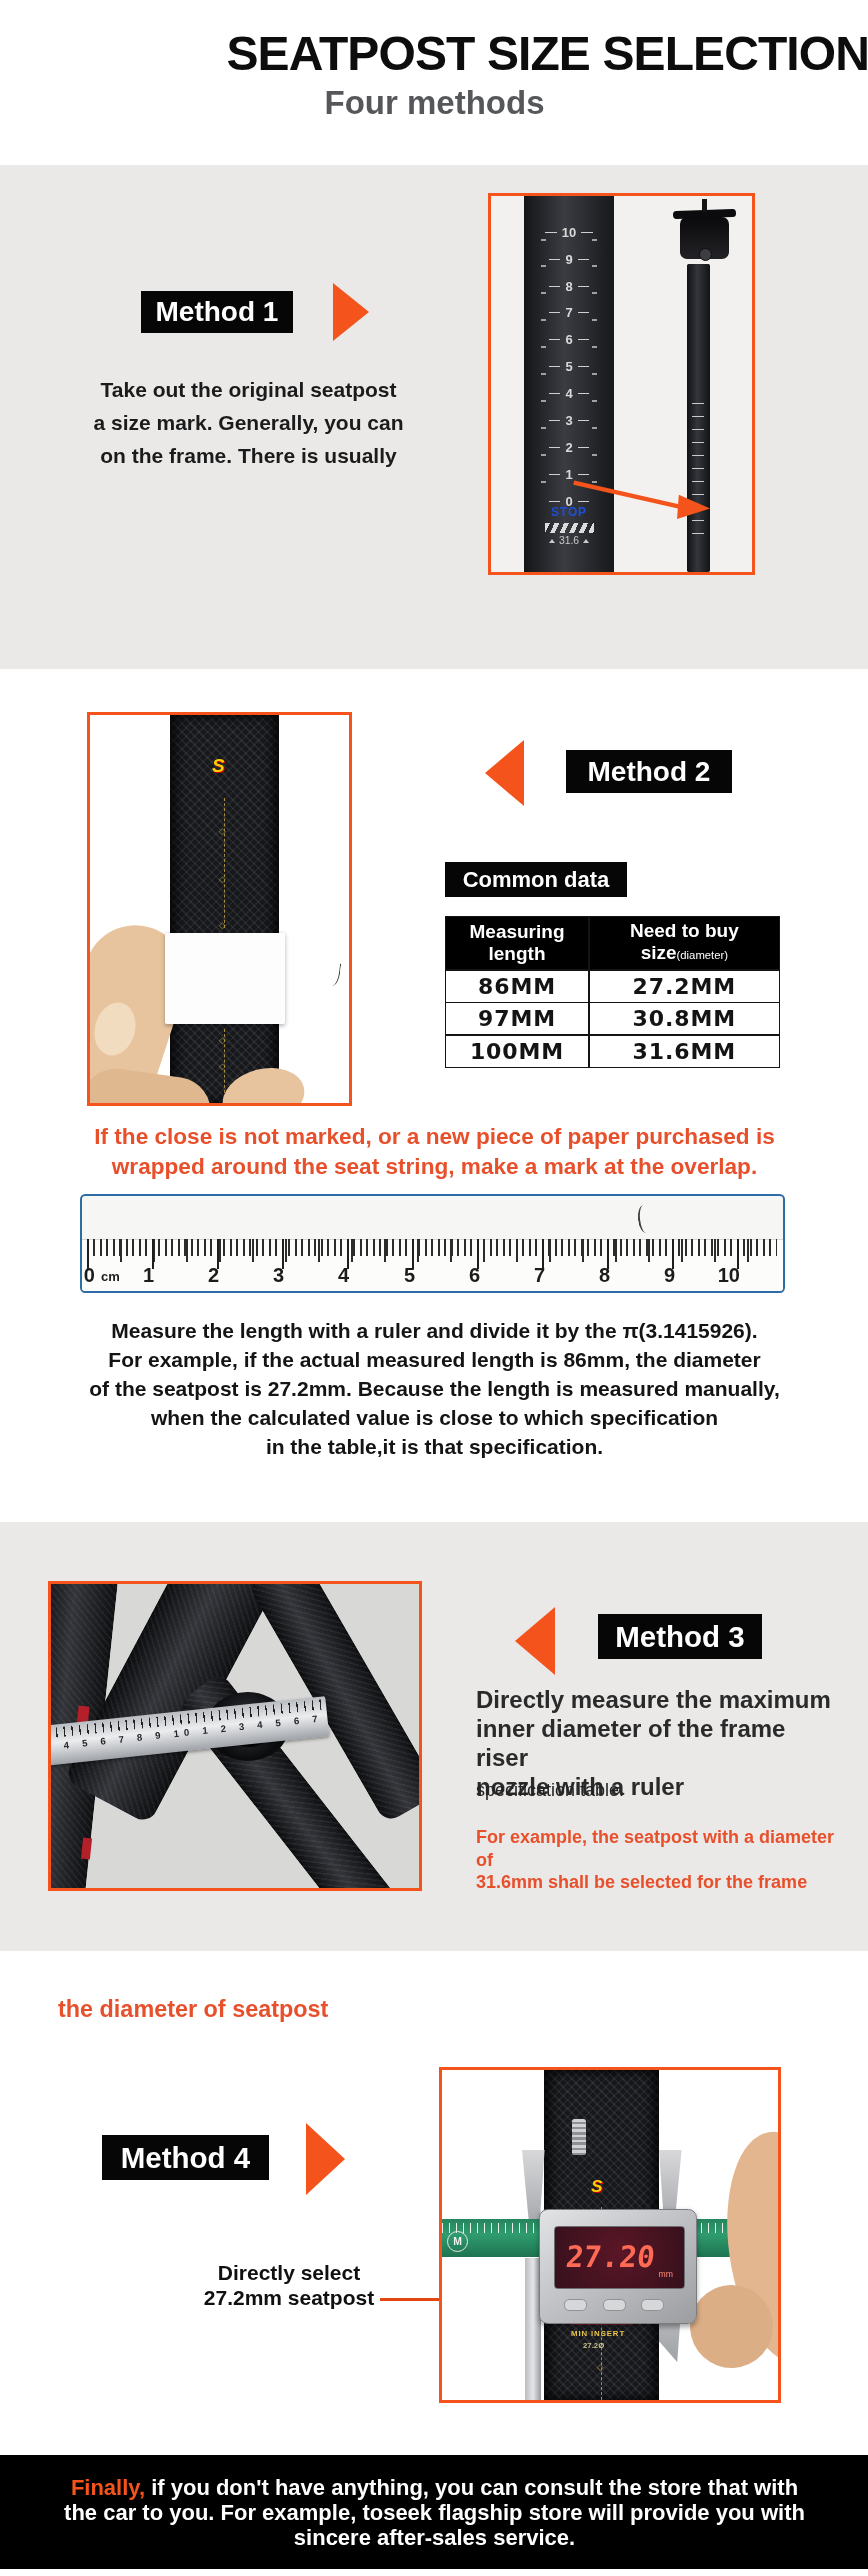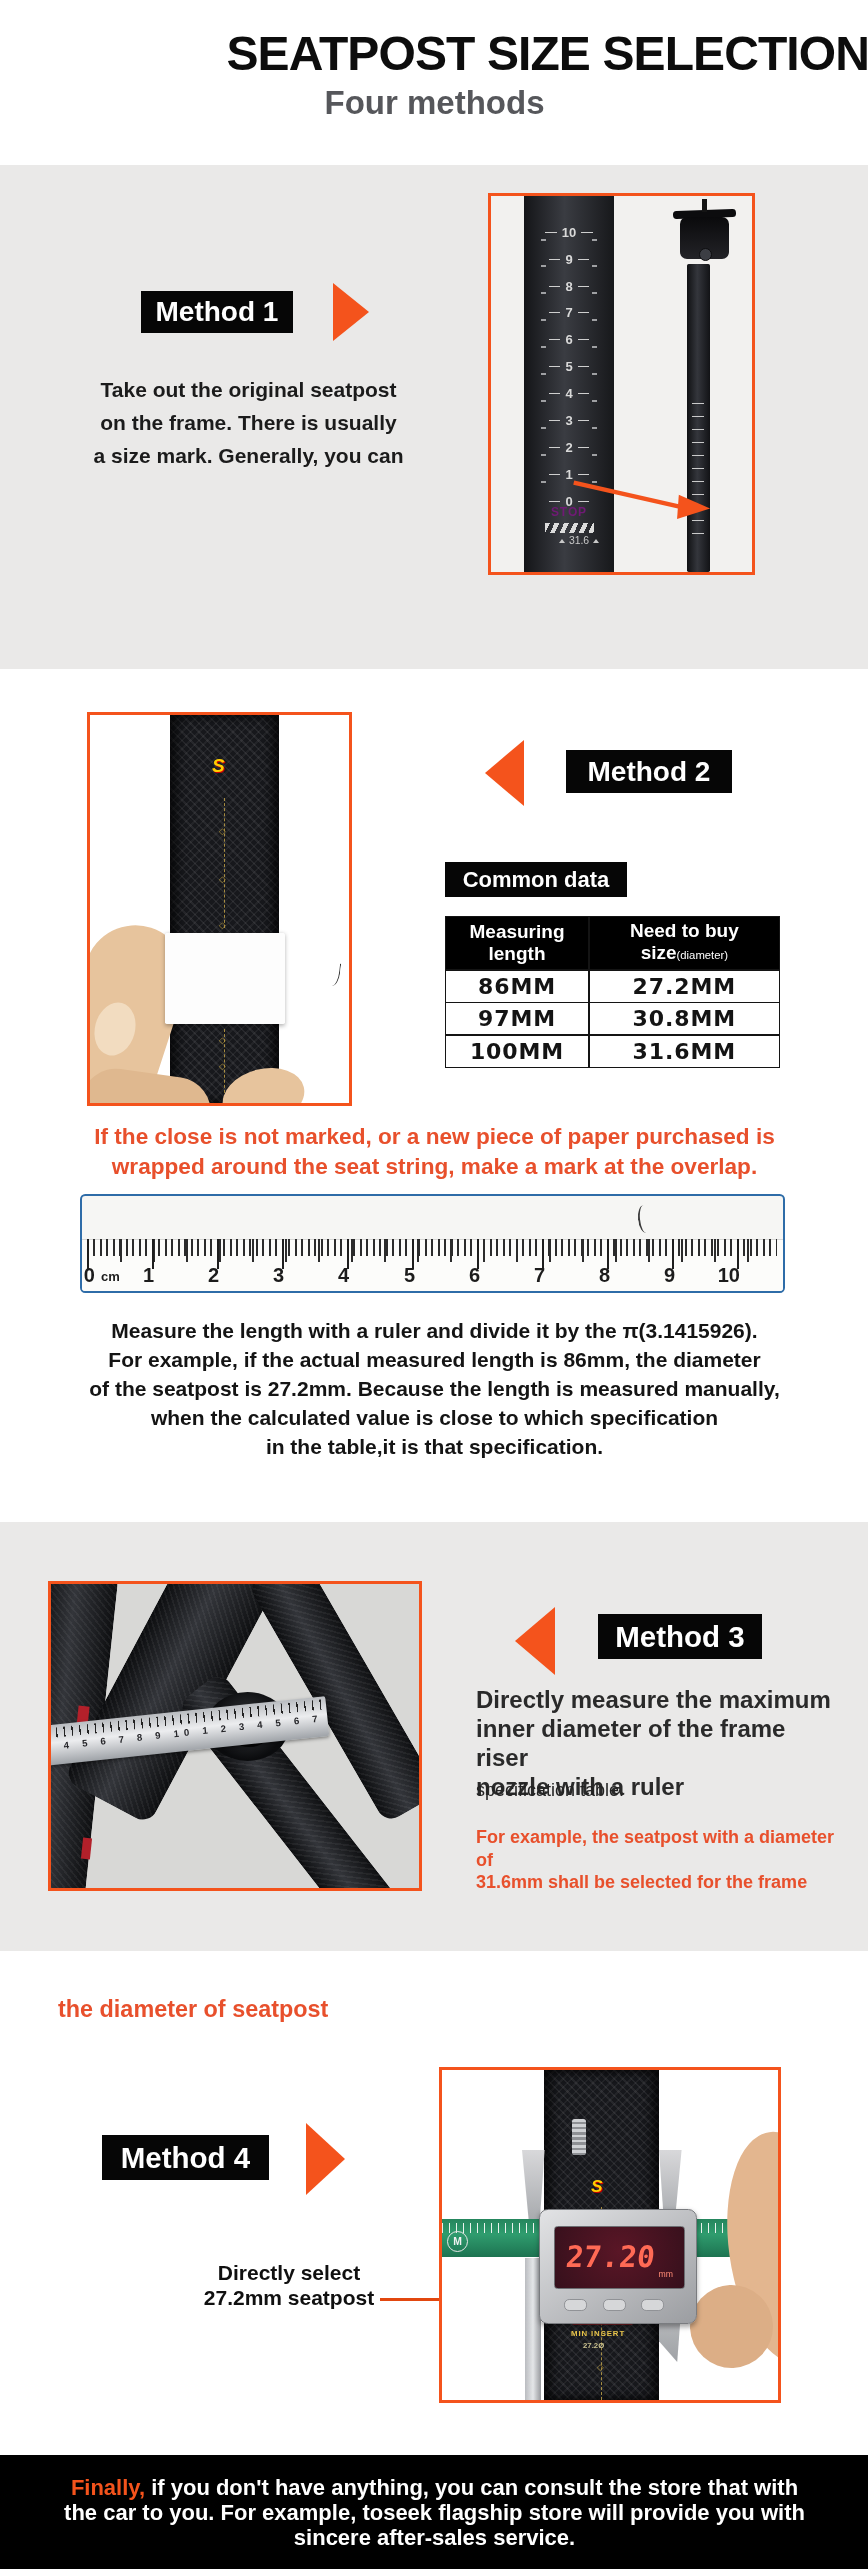--- a/index.html
+++ b/index.html
@@ -17,23 +17,23 @@
   #m1-tri{left:333px;top:283px;border-top:29.5px solid transparent;border-bottom:29.5px solid transparent;border-left:36px solid #f4531c;}
   #m1-text{left:66px;top:373px;width:365px;text-align:center;font-size:21px;line-height:33px;font-weight:600;color:#1b1b1b;}
   .imgbox{border:3.5px solid #f4531c;background:#f2f1ef;overflow:hidden;}
   #m1-img{left:488px;top:193px;width:261px;height:376px;}
   #m1-post{left:33px;top:0;width:90px;height:376px;background:linear-gradient(90deg,#141518,#3a3c42 45%,#17181b);}
   .m1row{position:absolute;left:33px;width:90px;display:flex;align-items:center;justify-content:center;gap:5.2px;color:#d9d9d9;}
   .m1dash{width:11.3px;height:1.7px;background:#cfcfcf;}
   .m1num{font-size:13px;font-weight:600;}
   .m1dotrow{position:absolute;left:50px;width:56px;display:flex;justify-content:space-between;}
   .m1dot{width:5.2px;height:1.7px;background:#9fa0a3;}
-  #m1-stop{left:33px;top:309px;width:90px;text-align:center;font-size:12px;font-weight:700;color:#701a75;letter-spacing:0.9px;}
+  #m1-stop{left:33px;top:309px;width:90px;text-align:center;font-size:12px;font-weight:700;color:#1d4ed8;letter-spacing:0.9px;}
   #m1-hatch{left:54px;top:327px;width:49px;height:9.6px;background:repeating-linear-gradient(115deg,#dcdcdc 0 4.3px,transparent 4.3px 8.7px);}
-  #m1-dia{left:33px;top:339px;width:90px;text-align:center;font-size:10.4px;color:#c9c9c9;padding-left:10px;}
+  #m1-dia{left:33px;top:339px;width:90px;text-align:center;font-size:10.4px;color:#c9c9c9;}
   #m1-dia .t{display:inline-block;width:0;height:0;border-left:3.5px solid transparent;border-right:3.5px solid transparent;border-bottom:4.3px solid #c9c9c9;margin:0 3.5px 0.9px;}
   #m1-rails{left:182px;top:14px;width:63px;height:7.8px;background:#0c0c0e;border-radius:3.5px;transform:rotate(-2deg);}
   #m1-pin{left:211px;top:2.6px;width:5.2px;height:13px;background:#141414;}
   #m1-clamp{left:189px;top:21px;width:49px;height:42px;background:linear-gradient(#0a0a0c,#232327);border-radius:7px;}
   #m1-bolt{left:208px;top:52px;width:11.3px;height:11.3px;border-radius:50%;background:#3c3e44;border:1.7px solid #0e0e10;}
   #m1-thin{left:196px;top:68px;width:22.6px;height:308px;background:linear-gradient(90deg,#101113,#34363c 45%,#121316);border-radius:1.7px;}
   #m1-thinscale{left:201px;top:207px;width:12px;height:142px;background:repeating-linear-gradient(180deg,rgba(230,230,230,.85) 0 1.3px,transparent 1.3px 13px);}
   
   #m2-img{left:87px;top:712px;width:259px;height:388px;background:#fff;}
   #m2-post{left:80px;top:0;width:109px;height:388px;background-color:#17181c;
@@ -133,22 +133,22 @@
 
   <div class="abs" id="title">SEATPOST SIZE SELECTION</div>
   <div class="abs" id="subtitle">Four methods</div>
 
   <div class="abs band" style="top:165px;height:504px;"></div>
 
   <div class="abs blackbox" id="m1-label">Method 1</div>
   <div class="abs tri" id="m1-tri"></div>
   <div class="abs" id="m1-text">
     <div>Take out the original seatpost</div>
+    <div>a size mark. Generally, you can</div>
     <div>on the frame. There is usually</div>
-    <div>a size mark. Generally, you can</div>
   </div>
 
   <div class="abs imgbox" id="m1-img">
     <div class="abs" id="m1-post"></div>
     <div id="m1-scale">
         <div class="m1row" style="top: 29px;">
           <span class="m1dash"></span>
           <span class="m1num">10</span>
           <span class="m1dash"></span>
         </div>

